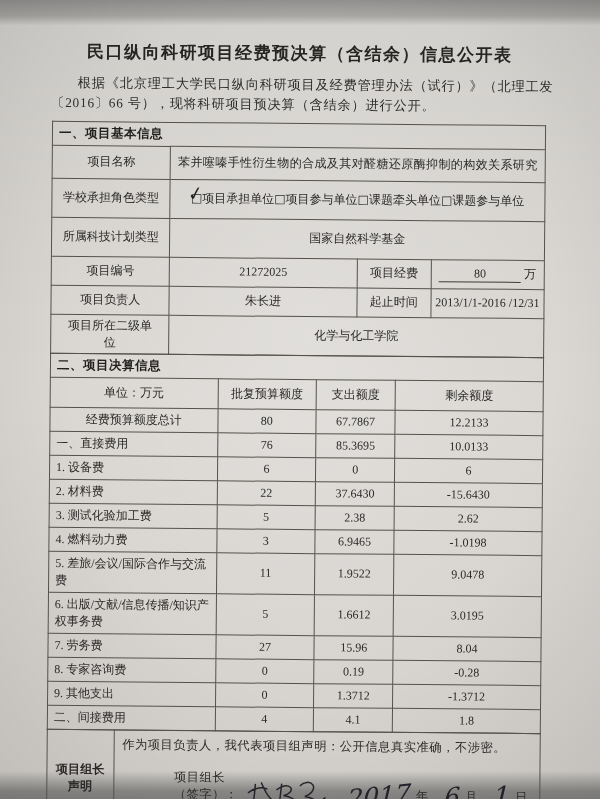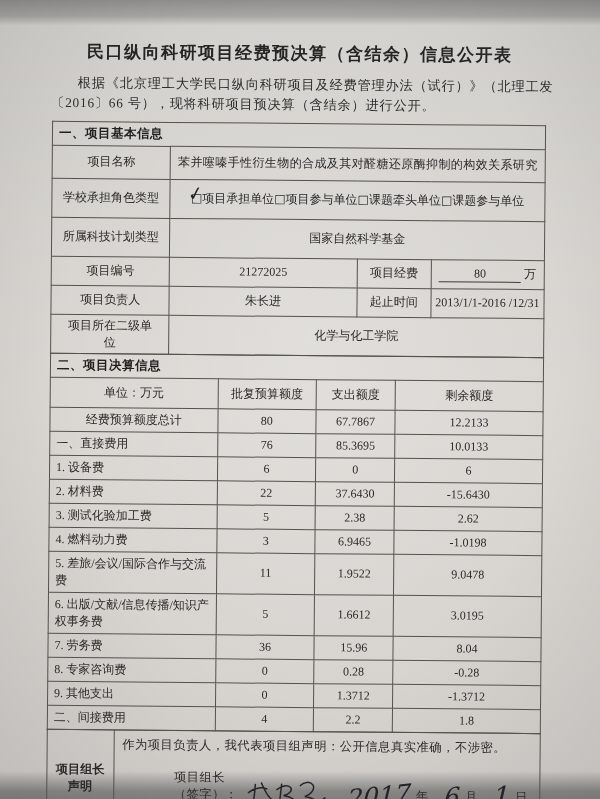--- a/index.html
+++ b/index.html
@@ -188,40 +188,40 @@
         <td class="c">9.0478</td>
       </tr>
       <tr>
         <td class="l" style="height:38px;">6. 出版/文献/信息传播/知识产权事务费</td>
         <td class="c">5</td>
         <td class="c">1.6612</td>
         <td class="c">3.0195</td>
       </tr>
       <tr class="h24">
         <td class="l">7. 劳务费</td>
-        <td class="c">36</td>
+        <td class="c">27</td>
         <td class="c">15.96</td>
         <td class="c">8.04</td>
       </tr>
       <tr class="h24">
         <td class="l">8. 专家咨询费</td>
         <td class="c">0</td>
-        <td class="c">0.28</td>
+        <td class="c">0.19</td>
         <td class="c">-0.28</td>
       </tr>
       <tr class="h24">
         <td class="l">9. 其他支出</td>
         <td class="c">0</td>
         <td class="c">1.3712</td>
         <td class="c">-1.3712</td>
       </tr>
       <tr class="h24">
         <td class="l">二、间接费用</td>
         <td class="c">4</td>
-        <td class="c">2.2</td>
+        <td class="c">4.1</td>
         <td class="c">1.8</td>
       </tr>
     </tbody>
       </table>
   </div>
 
   <div class="tbl-wrap t2">
     <table>
       <colgroup>
           <col style="width:13.5%">

